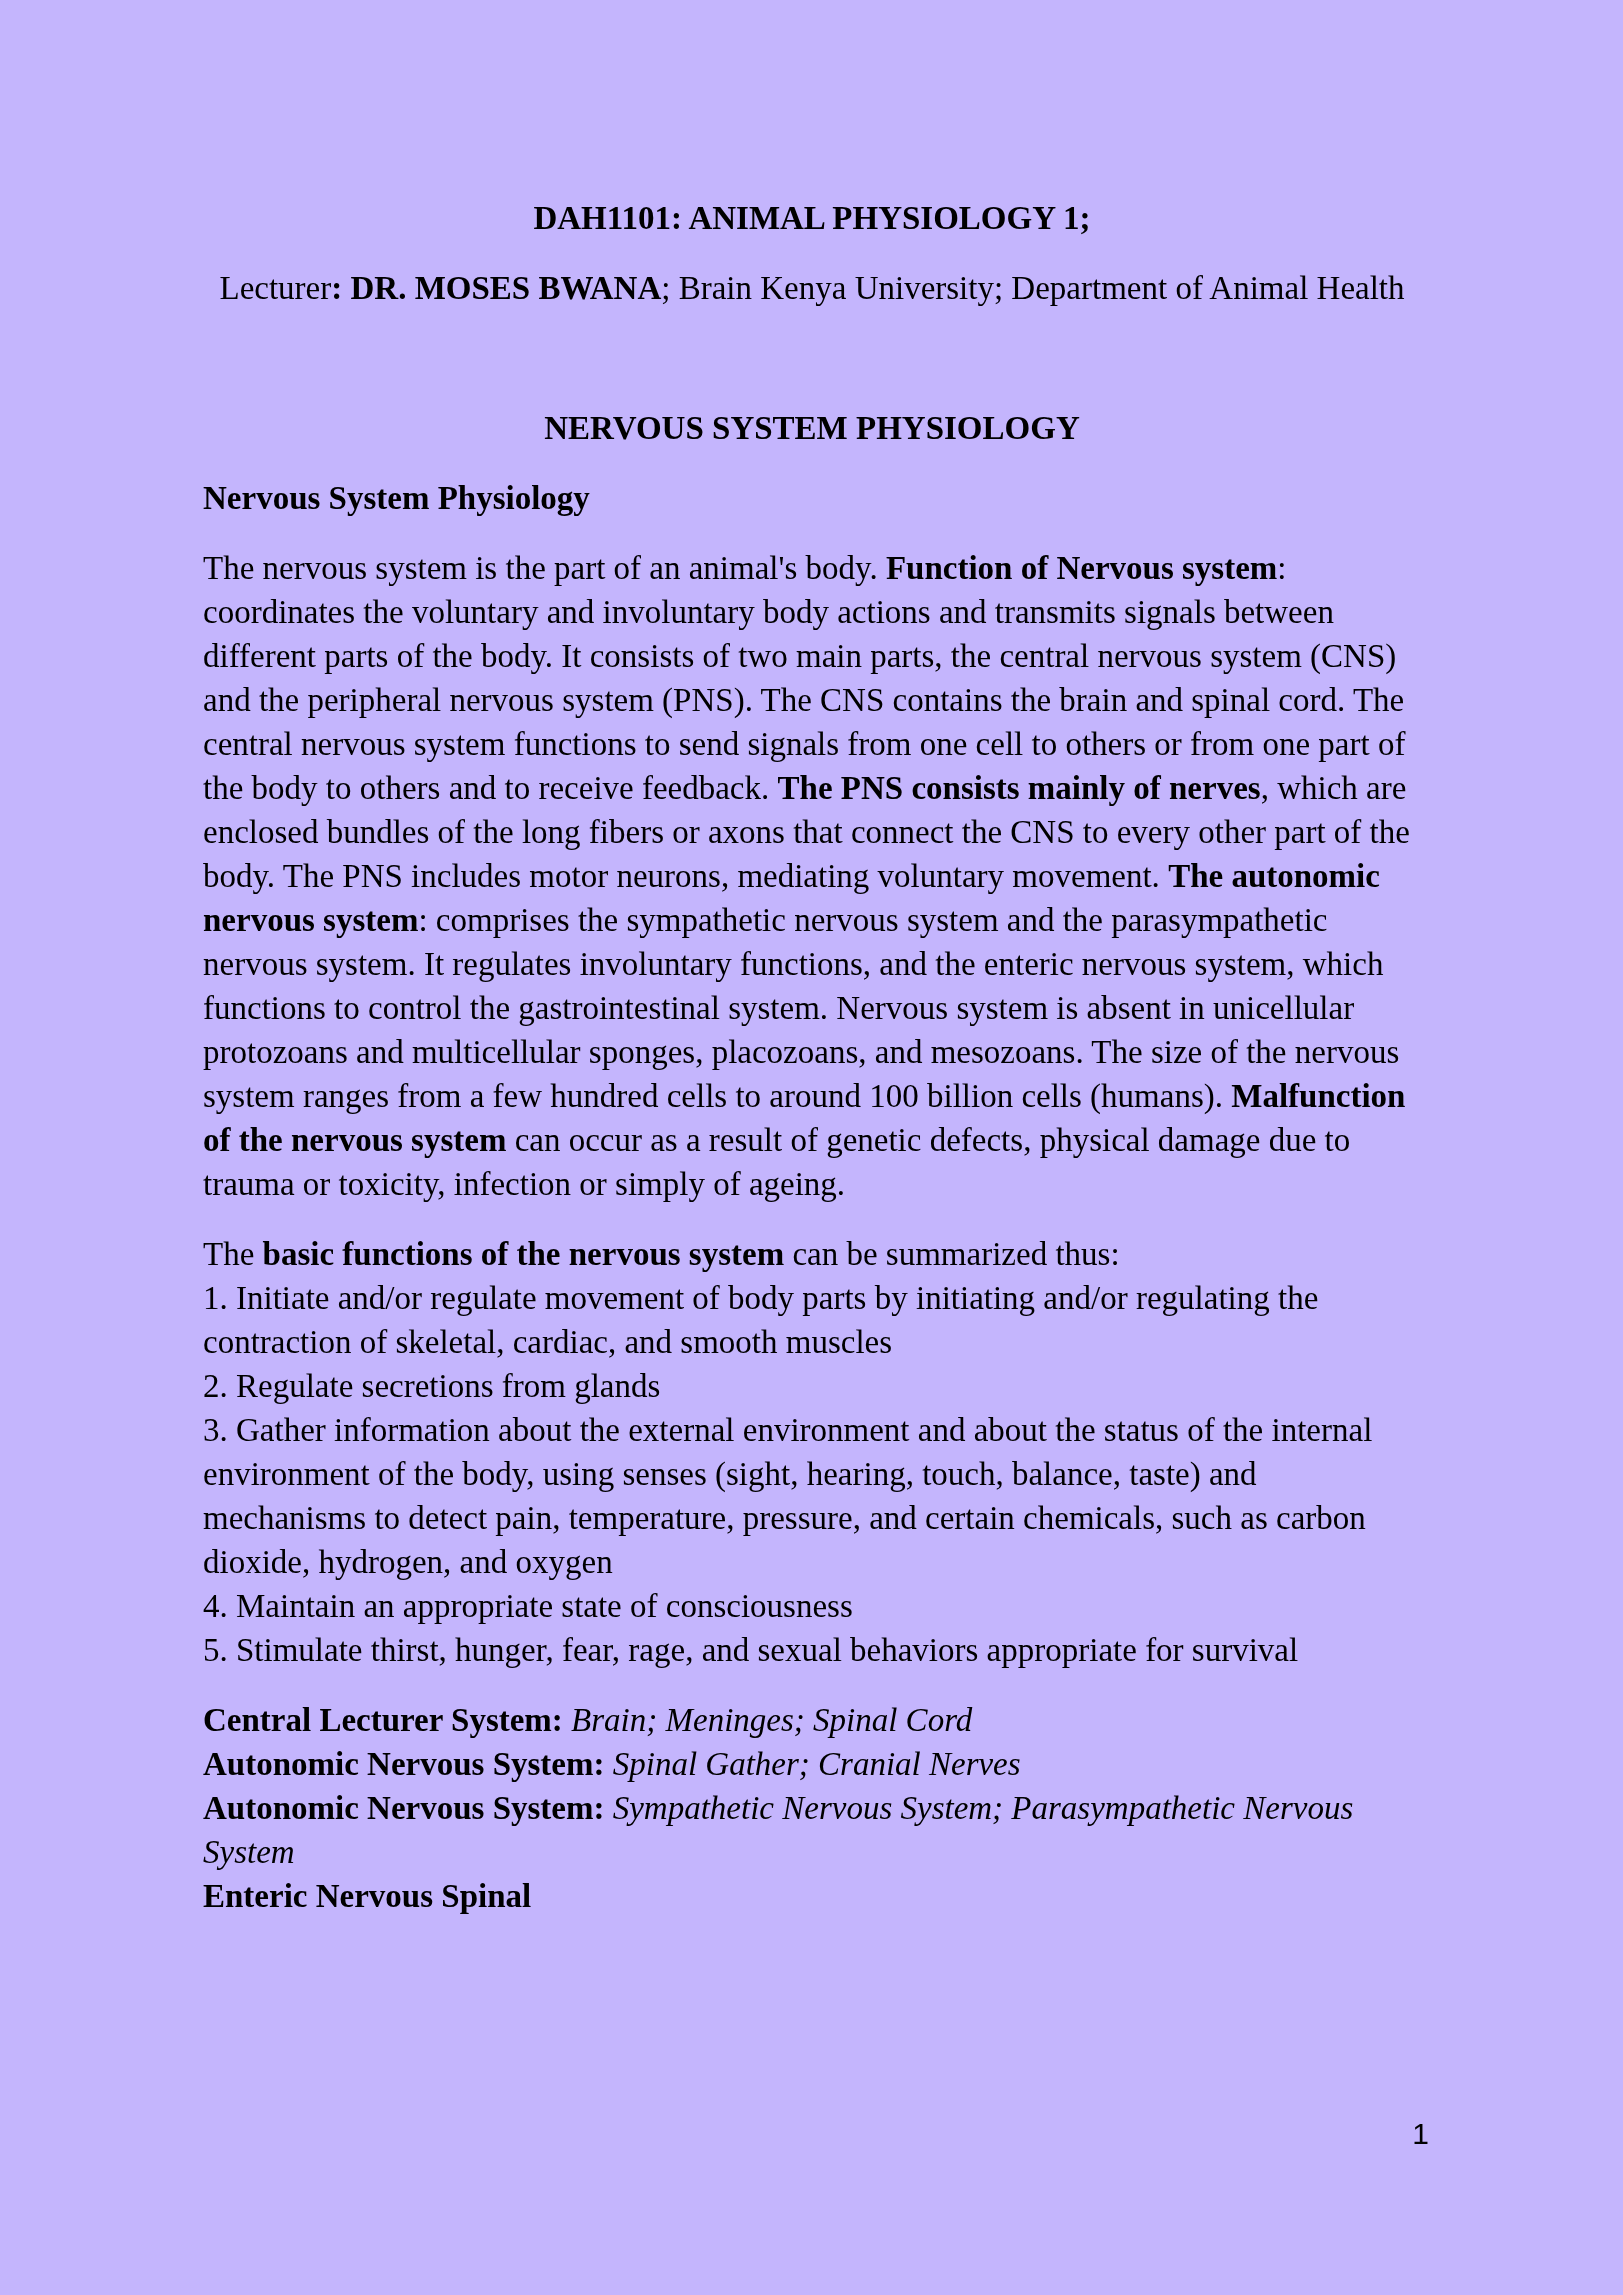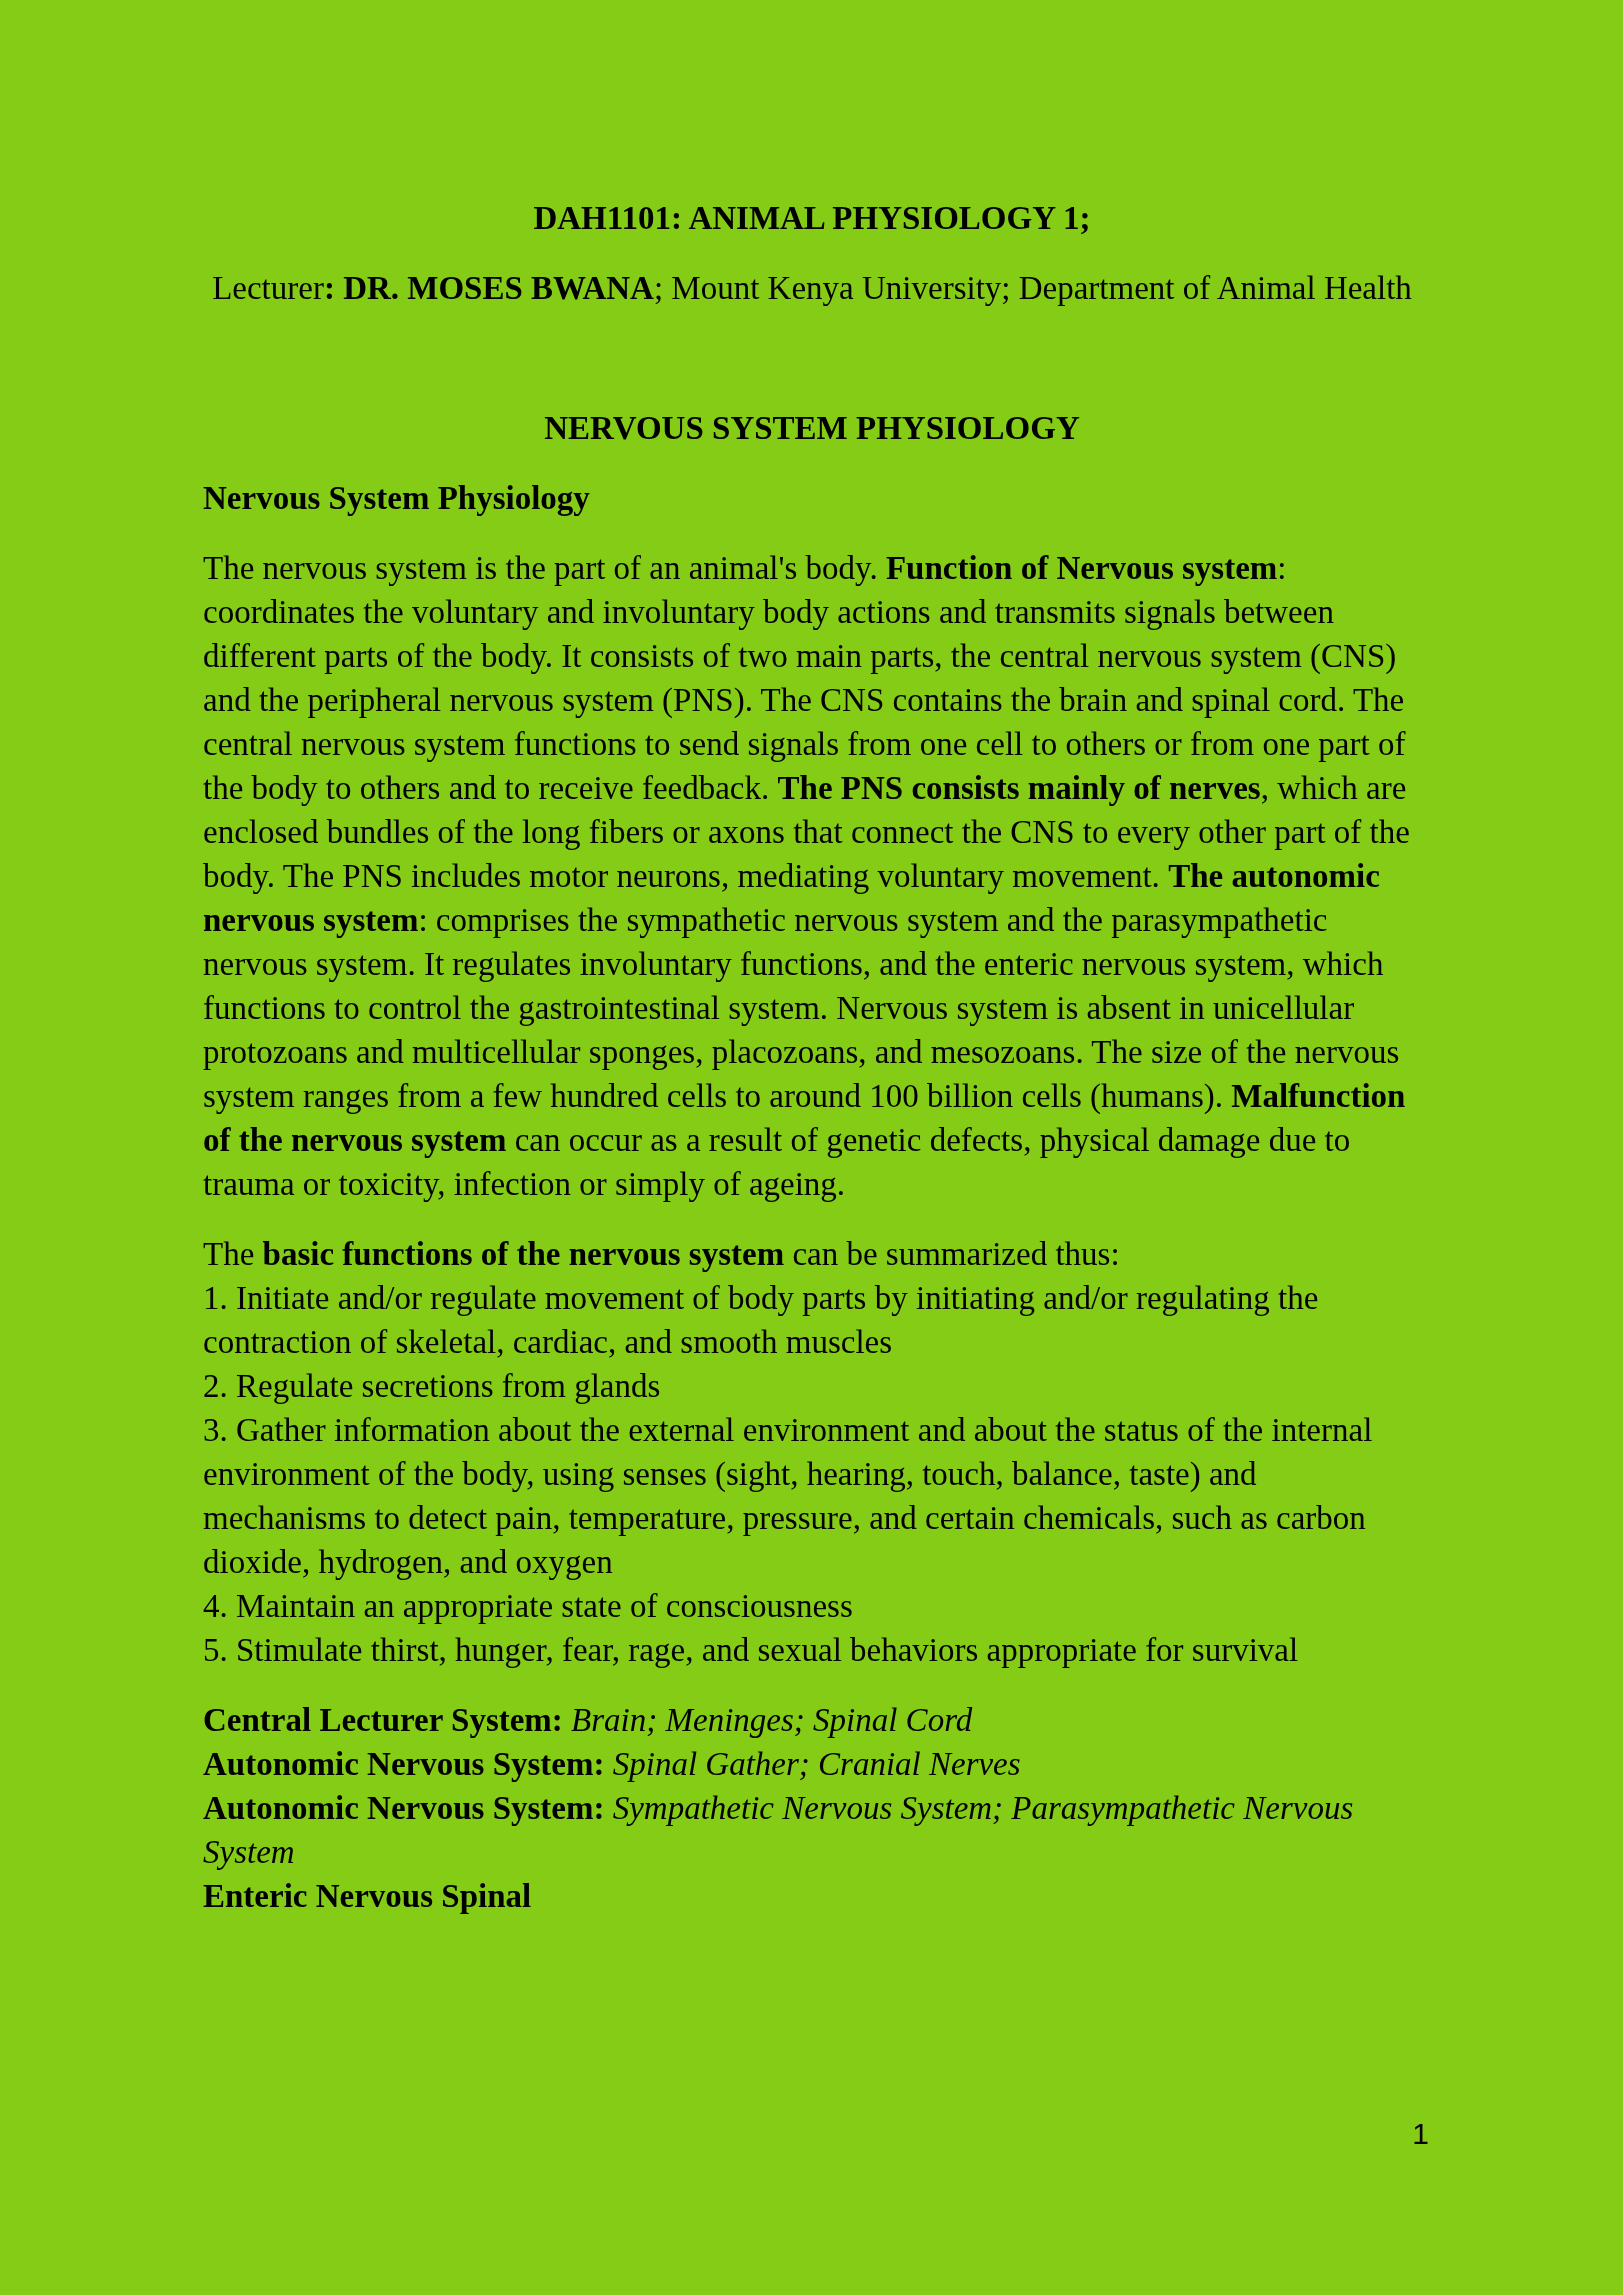--- a/index.html
+++ b/index.html
@@ -4,21 +4,21 @@
 <style>
   html, body {
     margin: 0;
     padding: 0;
     background: #ffffff;
   }
   .page {
     position: relative;
     width: 1623px;
     height: 2295px;
-    background: #84cc16;
+    background: #c4b5fd;
     overflow: hidden;
   }
   .content {
     position: absolute;
     left: 203px;
     top: 196px;
     width: 1218px;
     color: #000000;
     font-family: "Liberation Serif", "DejaVu Serif", serif;
     font-size: 33px;
@@ -43,21 +43,21 @@
   }
 </style>
 </head>
 <body>
 
 <div class="page">
   <div class="content">
 
     <p class="center bold">DAH1101: ANIMAL PHYSIOLOGY 1;</p>
 
-    <p class="center"><span>Lecturer</span><b>: DR. MOSES BWANA</b><span>; Mount Kenya University; Department of Animal Health</span></p>
+    <p class="center"><span>Lecturer</span><b>: DR. MOSES BWANA</b><span>; Brain Kenya University; Department of Animal Health</span></p>
 
     <p class="empty-line"></p>
 
     <p class="center bold">NERVOUS SYSTEM PHYSIOLOGY</p>
 
     <p class="bold">Nervous System Physiology</p>
 
     <p><span>The nervous system is the part of an animal's body. </span><b>Function of Nervous system</b><span>: coordinates the voluntary and involuntary body actions and transmits signals between different parts of the body. It consists of two main parts, the central nervous system (CNS) and the peripheral nervous system (PNS). The CNS contains the brain and spinal cord. The central nervous system functions to send signals from one cell to others or from one part of the body to others and to receive feedback. </span><b>The PNS consists mainly of nerves</b><span>, which are enclosed bundles of the long fibers or axons that connect the CNS to every other part of the body. The PNS includes motor neurons, mediating voluntary movement. </span><b>The autonomic nervous system</b><span>: comprises the sympathetic nervous system and the parasympathetic nervous system. It regulates involuntary functions, and the enteric nervous system, which functions to control the gastrointestinal system. Nervous system is absent in unicellular protozoans and multicellular sponges, placozoans, and mesozoans. The size of the nervous system ranges from a few hundred cells to around 100 billion cells (humans). </span><b>Malfunction of the nervous system</b><span> can occur as a result of genetic defects, physical damage due to trauma or toxicity, infection or simply of ageing.</span></p>
 
     <p><span>The </span><b>basic functions of the nervous system</b><span> can be summarized thus:</span><br><span>1. Initiate and/or regulate movement of body parts by initiating and/or regulating the contraction of skeletal, cardiac, and smooth muscles</span><br><span>2. Regulate secretions from glands</span><br><span>3. Gather information about the external environment and about the status of the internal environment of the body, using senses (sight, hearing, touch, balance, taste) and mechanisms to detect pain, temperature, pressure, and certain chemicals, such as carbon dioxide, hydrogen, and oxygen</span><br><span>4. Maintain an appropriate state of consciousness</span><br><span>5. Stimulate thirst, hunger, fear, rage, and sexual behaviors appropriate for survival</span></p>

